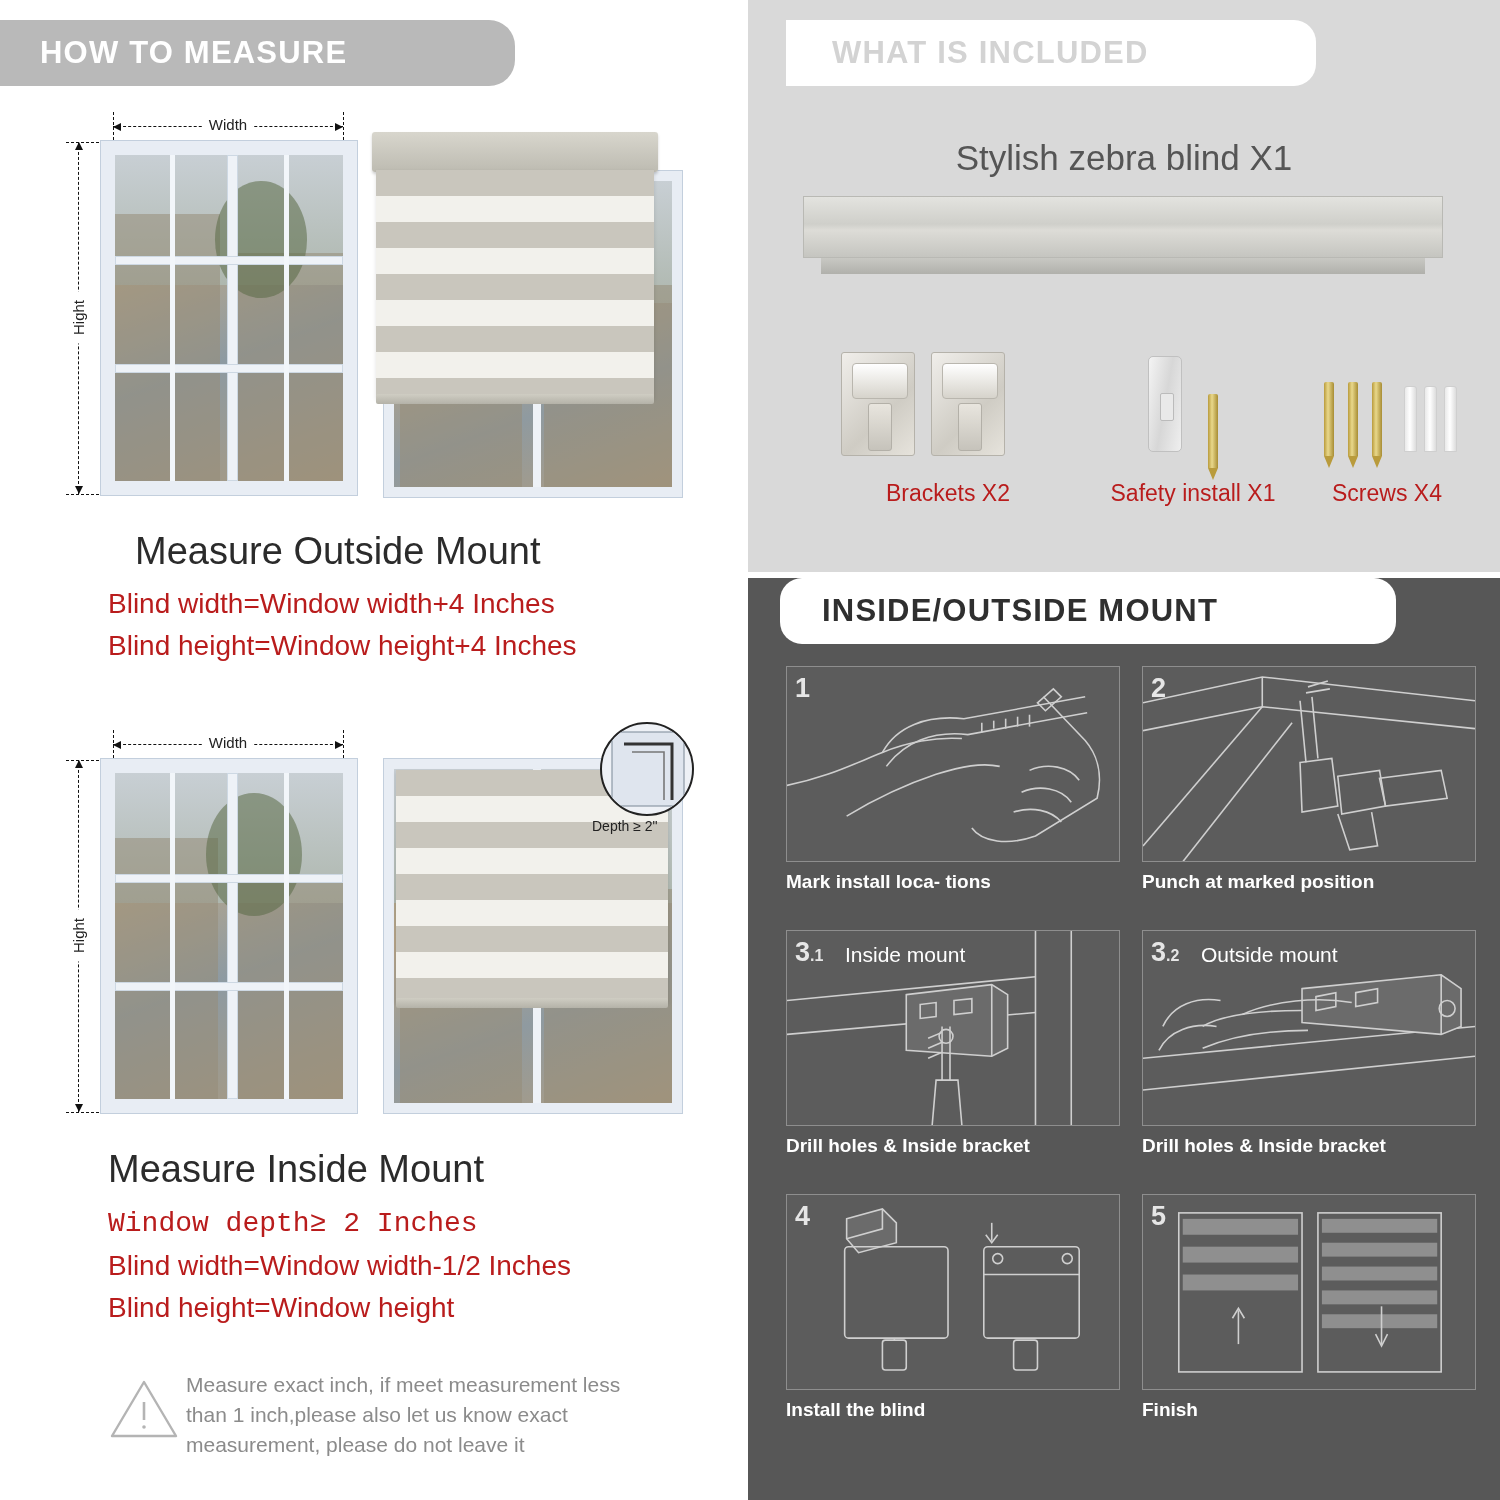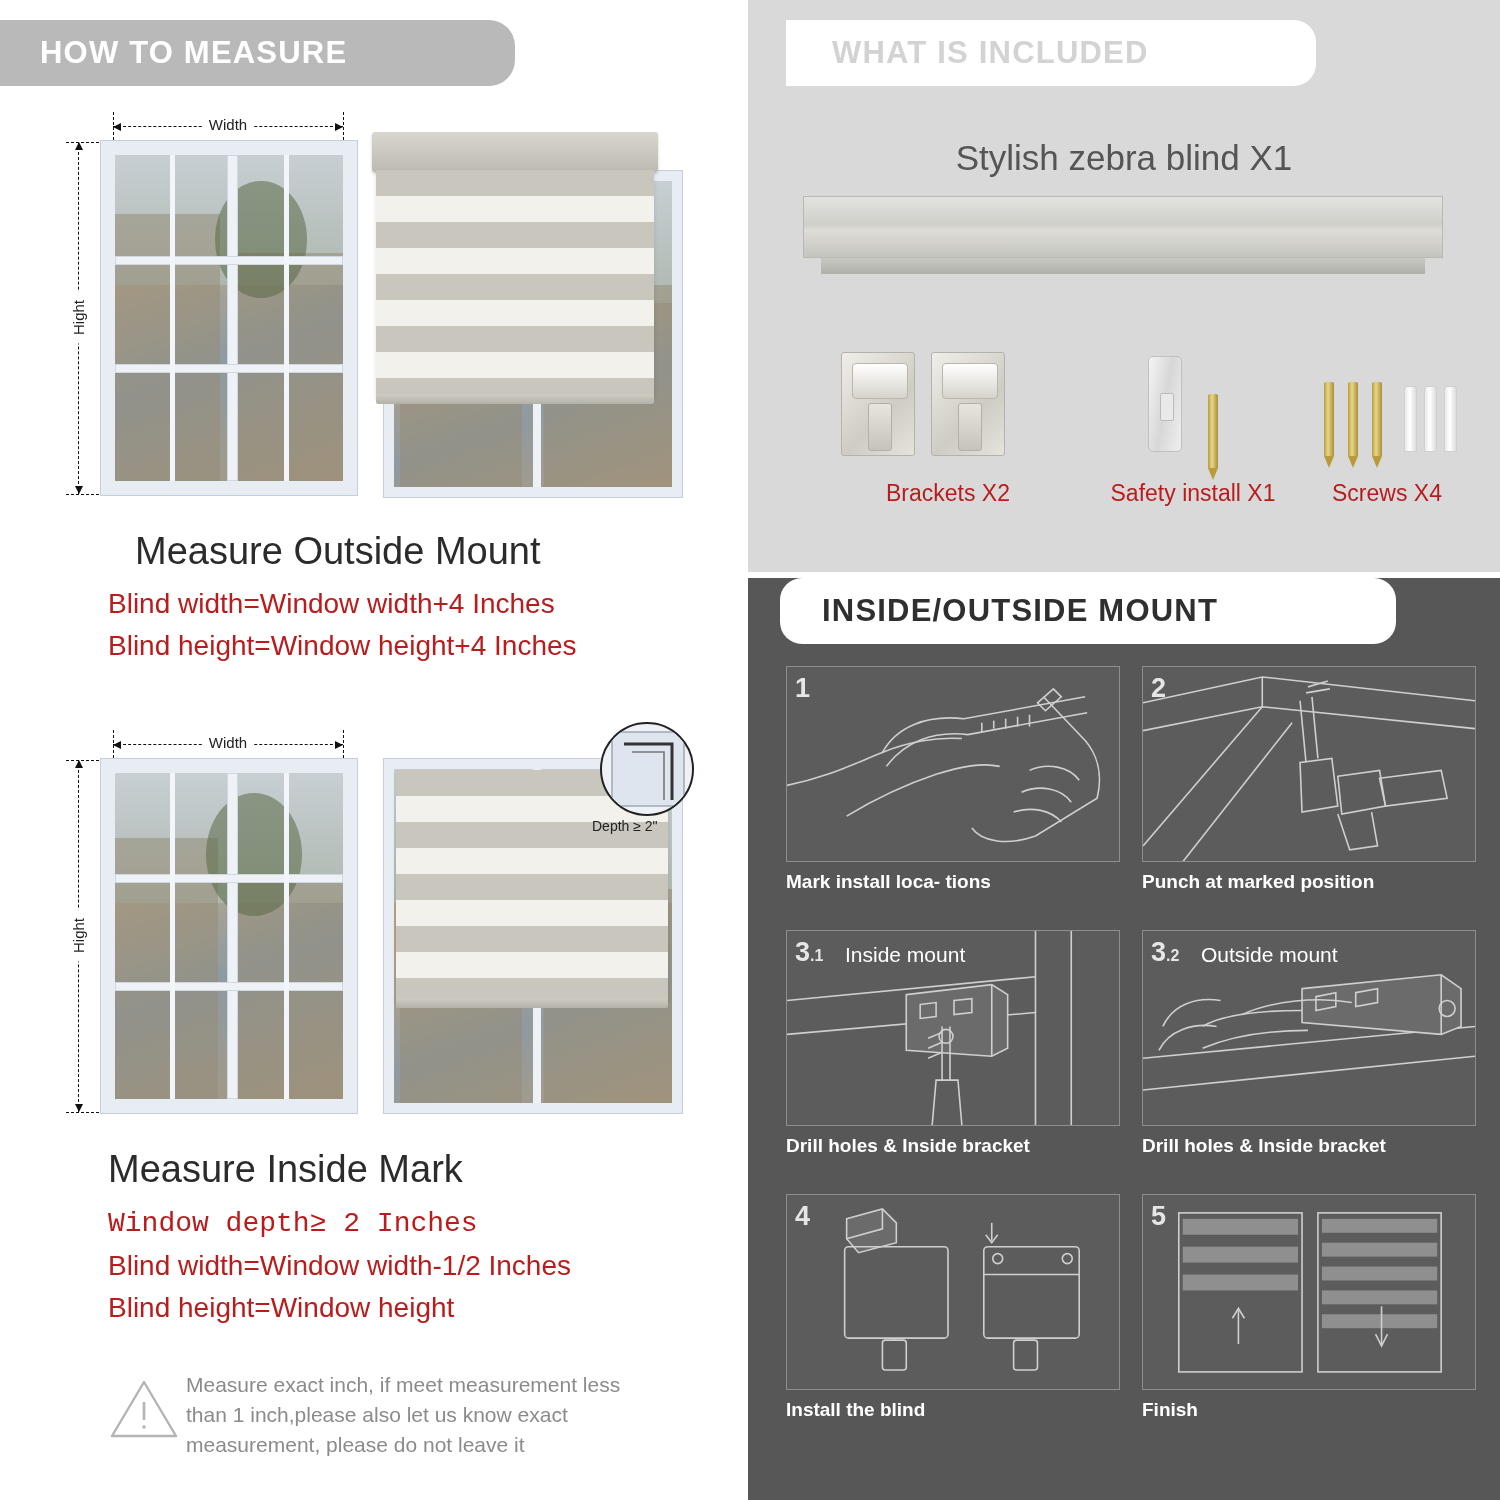--- a/index.html
+++ b/index.html
@@ -516,21 +516,21 @@
 
       <div class="circle-zoom" style="left:600px; top:104px; width:90px; height:90px;">
         <svg width="90" height="90" viewBox="0 0 90 90">
           <rect x="10" y="8" width="72" height="74" fill="#dfe5ee" stroke="#8d98a6" stroke-width="1.2"></rect>
           <path d="M22 20 H70 V76" fill="none" stroke="#333" stroke-width="3"></path>
           <path d="M30 28 H62 V76" fill="none" stroke="#777" stroke-width="1.6"></path>
         </svg>
       </div>
       <div class="depth-label" style="left:592px; top:200px;">Depth ≥ 2"</div>
 
-      <div class="mount-title" style="left:108px; top:530px;">Measure Inside Mark</div>
+      <div class="mount-title" style="left:108px; top:530px;">Measure Inside Mount</div>
       <div class="mount-line" style="left:108px; top:590px;font-family:Liberation Mono, monospace;">Window depth≥ 2 Inches</div>
       <div class="mount-line" style="left:108px; top:632px;">Blind width=Window width-1/2 Inches</div>
       <div class="mount-line" style="left:108px; top:674px;">Blind height=Window height</div>
 
       <div class="note-box" style="left:108px; top:752px; width:560px; height:110px;">
         <svg width="72" height="66" viewBox="0 0 72 66" style="position:absolute;left:0;top:6px;">
           <path d="M36 6 L68 60 H4 Z" fill="none" stroke="#b4b4b4" stroke-width="2.4" stroke-linejoin="round"></path>
           <line x1="36" y1="26" x2="36" y2="44" stroke="#b4b4b4" stroke-width="2.6"></line>
           <circle cx="36" cy="51" r="1.8" fill="#b4b4b4" stroke="none"></circle>
         </svg>

